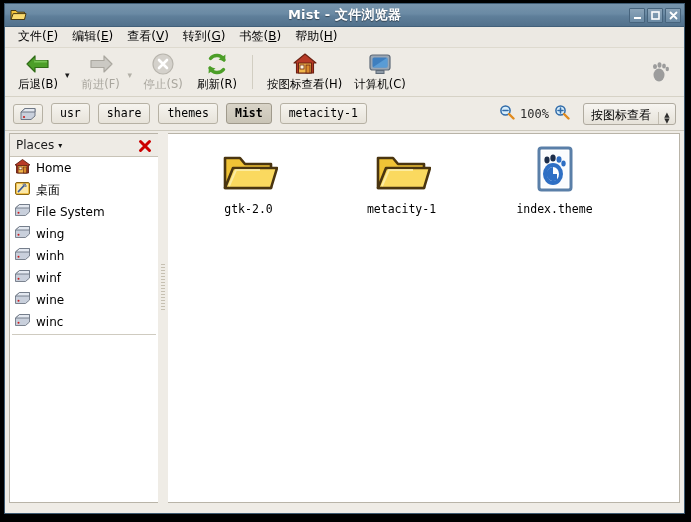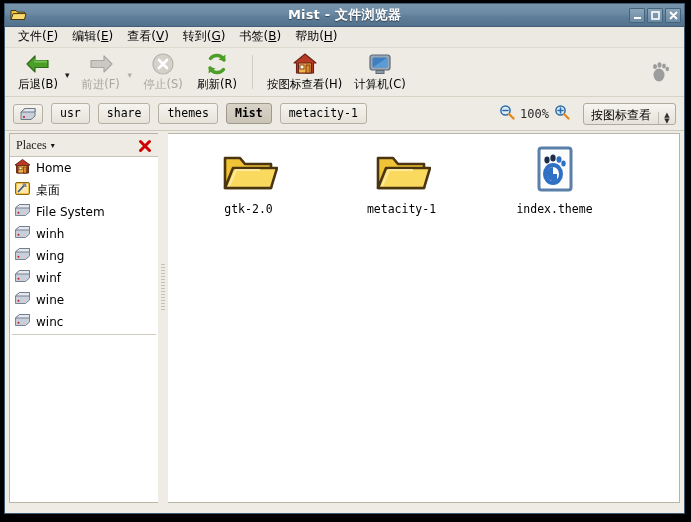--- a/index.html
+++ b/index.html
@@ -227,21 +227,20 @@
     background: #eeebe5;
     border-bottom: 1px solid #c8c3b7;
     display: flex;
     align-items: center;
     padding: 0 6px;
     box-sizing: border-box;
   }
   .places-title {
     font-size: 12px;
     color: #1a1a1a;
-    font-family: Liberation Serif, serif;
   }
   .places-caret {
     font-size: 8px;
     margin-left: 4px;
     color: #111;
   }
   .places-close {
     margin-left: auto;
     width: 14px; height: 14px;
     position: relative;
@@ -542,32 +541,32 @@
           </div>
 
           <div class="place-item">
             <span>
               <svg width="17" height="17" viewBox="0 0 17 17">
                 <path d="M1.5 6 L5.5 2.5 L15.5 2.5 L15.5 10 L11.5 13.5 L1.5 13.5 Z" fill="#c9d0dc" stroke="#6e7785" stroke-width="0.9"></path>
                 <path d="M1.5 6 L15.5 6 L15.5 2.5 L5.5 2.5 Z" fill="#e3e8f0" stroke="#6e7785" stroke-width="0.9"></path>
                 <circle cx="4.5" cy="10.8" r="1" fill="#cc2020"></circle>
               </svg>
             </span>
-            <span class="place-label">winh</span>
+            <span class="place-label">wing</span>
           </div>
 
           <div class="place-item">
             <span>
               <svg width="17" height="17" viewBox="0 0 17 17">
                 <path d="M1.5 6 L5.5 2.5 L15.5 2.5 L15.5 10 L11.5 13.5 L1.5 13.5 Z" fill="#c9d0dc" stroke="#6e7785" stroke-width="0.9"></path>
                 <path d="M1.5 6 L15.5 6 L15.5 2.5 L5.5 2.5 Z" fill="#e3e8f0" stroke="#6e7785" stroke-width="0.9"></path>
                 <circle cx="4.5" cy="10.8" r="1" fill="#cc2020"></circle>
               </svg>
             </span>
-            <span class="place-label">wing</span>
+            <span class="place-label">winh</span>
           </div>
 
           <div class="place-item">
             <span>
               <svg width="17" height="17" viewBox="0 0 17 17">
                 <path d="M1.5 6 L5.5 2.5 L15.5 2.5 L15.5 10 L11.5 13.5 L1.5 13.5 Z" fill="#c9d0dc" stroke="#6e7785" stroke-width="0.9"></path>
                 <path d="M1.5 6 L15.5 6 L15.5 2.5 L5.5 2.5 Z" fill="#e3e8f0" stroke="#6e7785" stroke-width="0.9"></path>
                 <circle cx="4.5" cy="10.8" r="1" fill="#cc2020"></circle>
               </svg>
             </span>

